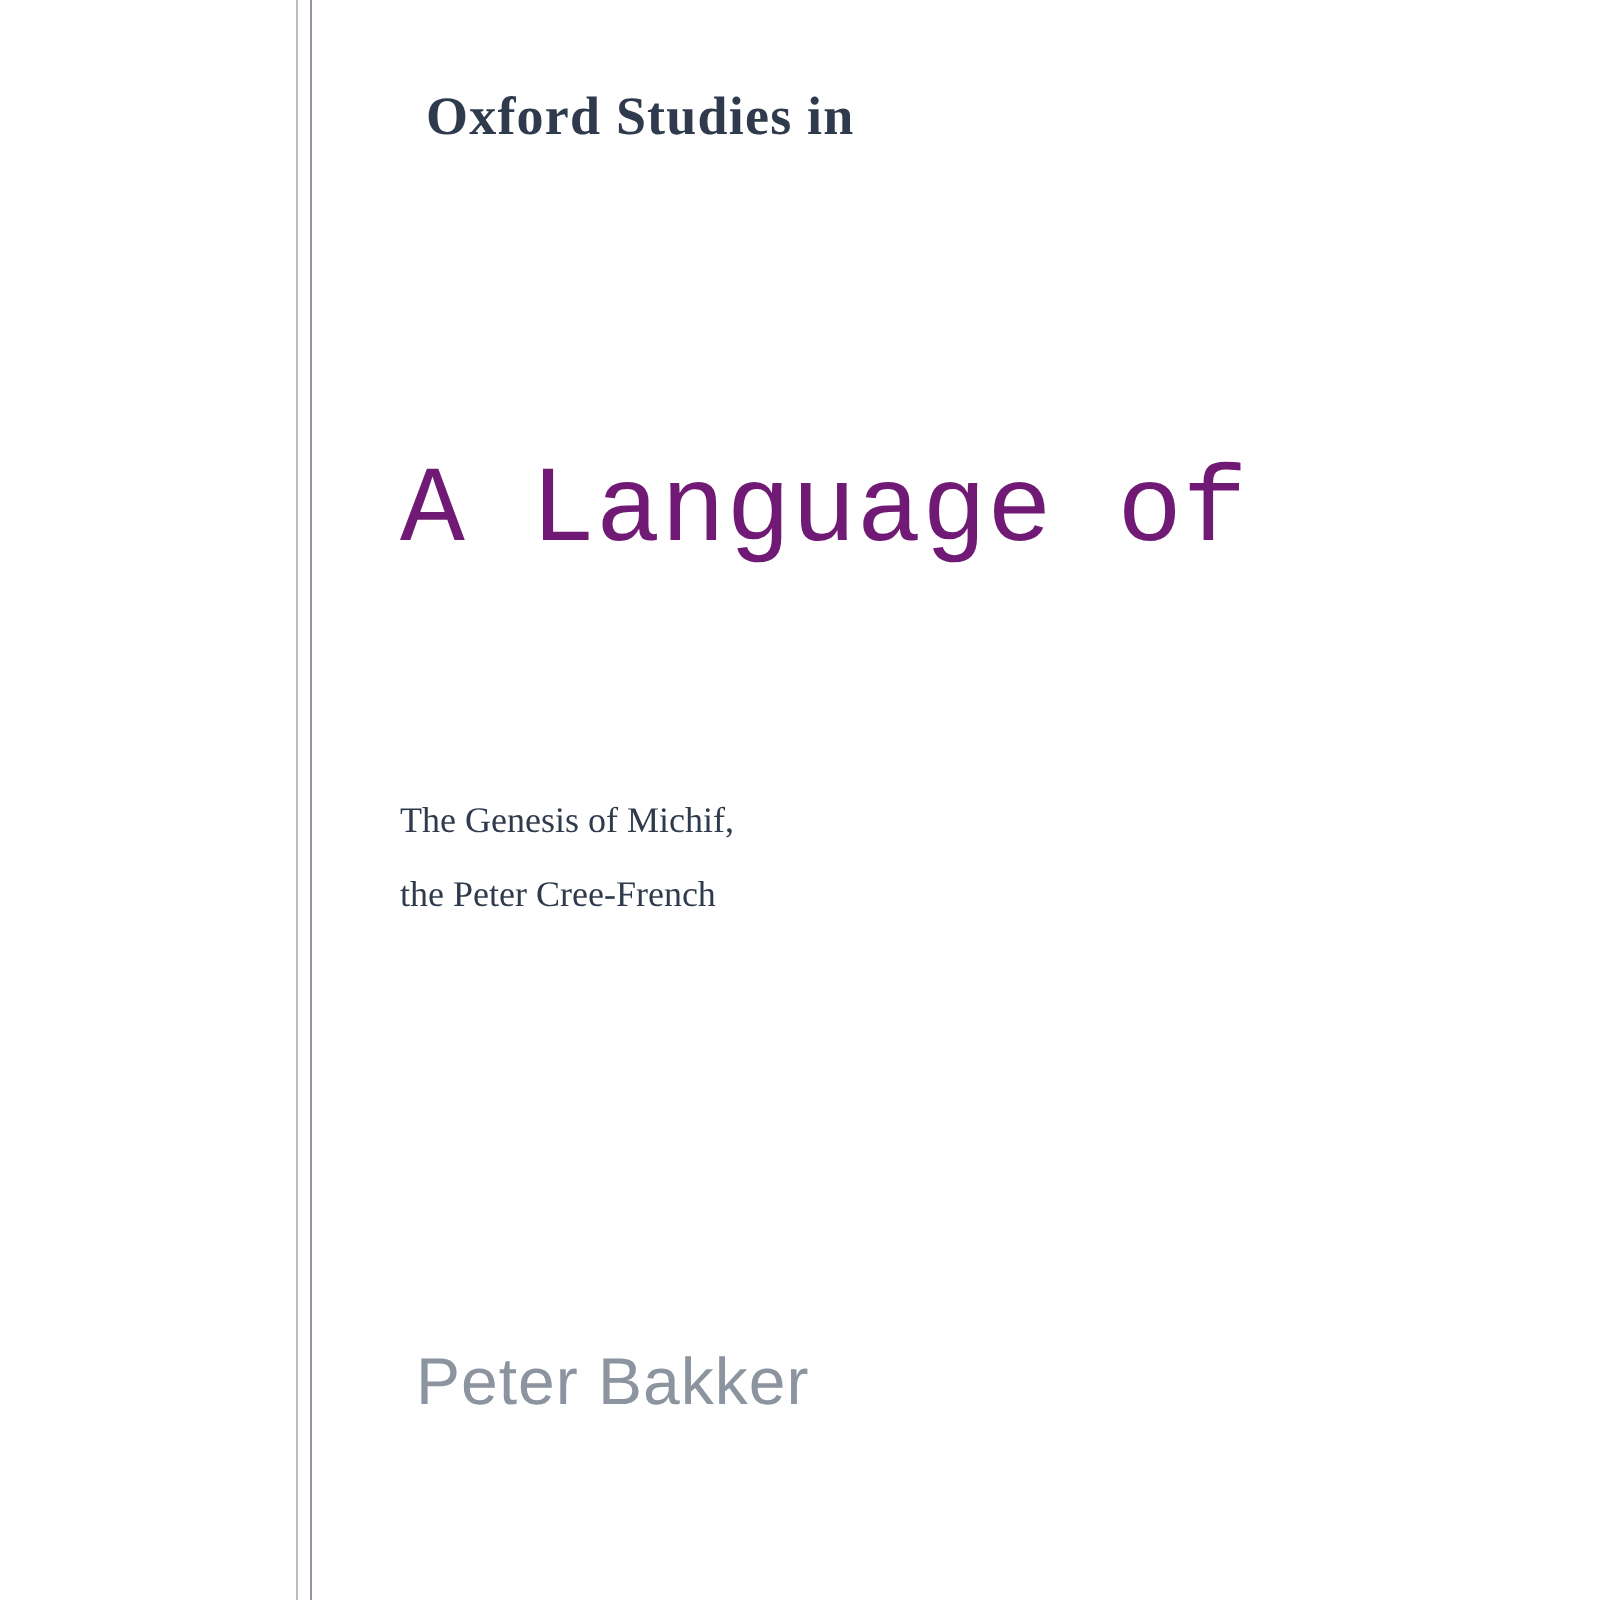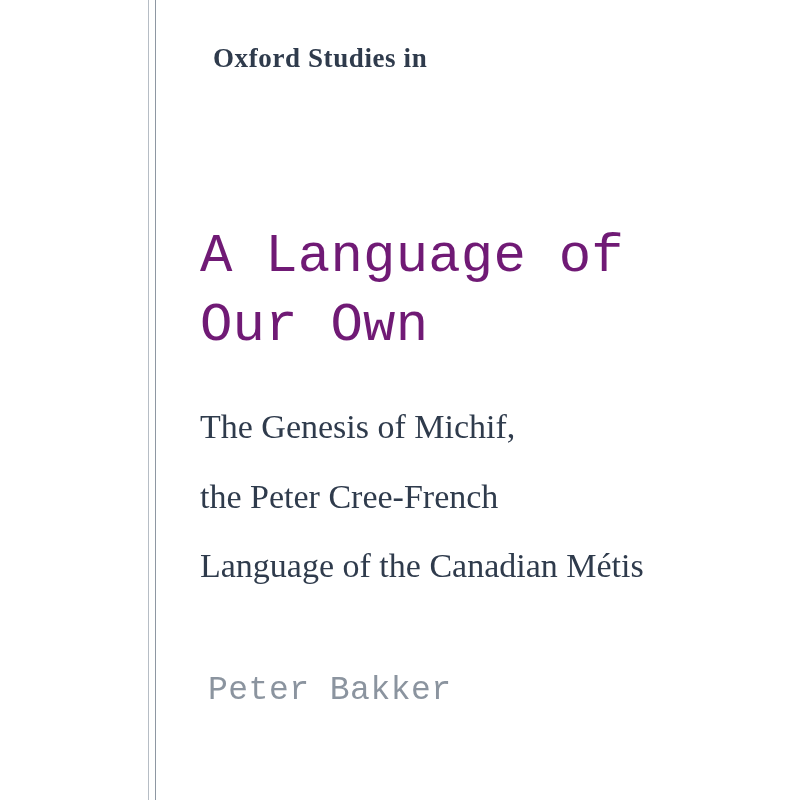--- a/index.html
+++ b/index.html
@@ -77,35 +77,35 @@
     white-space: nowrap;
   }
 
   .subtitle {
     position: absolute;
     top: 392px;
     left: 4px;
     width: 570px;
     color: #2f3b4c;
     font-family: "Liberation Serif", serif;
-    font-size: 34px;
+    font-size: 18px;
     font-weight: 400;
     line-height: 2.05;
   }
   .subtitle .sub-line {
     display: block;
     white-space: nowrap;
   }
 
   .author {
     position: absolute;
     top: 672px;
     left: 12px;
     color: #8b949f;
-    font-family: Liberation Mono, monospace;
+    font-family: Liberation Sans, sans-serif;
     font-size: 33px;
     font-weight: 400;
     letter-spacing: 0.5px;
   }
 </style>
 </head>
 <body>
 
 <div id="book-cover">
 
@@ -113,25 +113,23 @@
   <div class="spine-rule inner"></div>
 
   <div class="cover-content">
 
     <div class="series-title">
       <span class="series-line">Oxford Studies in</span>
     </div>
 
     <div class="main-title">
       <span class="title-line">A Language of</span>
-      <span class="title-line">Our Own</span>
     </div>
 
     <div class="subtitle">
       <span class="sub-line">The Genesis of Michif,</span>
       <span class="sub-line">the Peter Cree-French</span>
-      <span class="sub-line">Language of the Canadian Métis</span>
     </div>
 
     <div class="author">Peter Bakker</div>
 
   </div>
 </div>
 
 </body></html>

